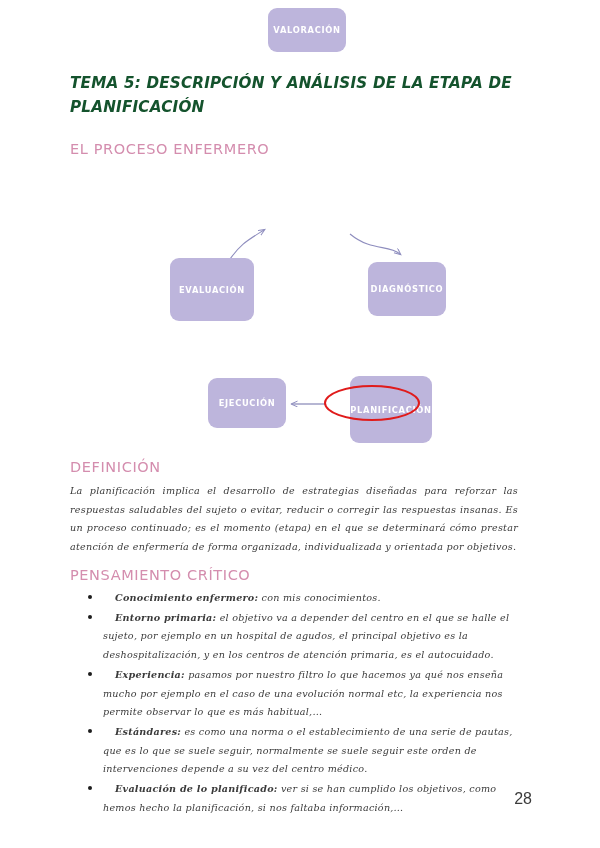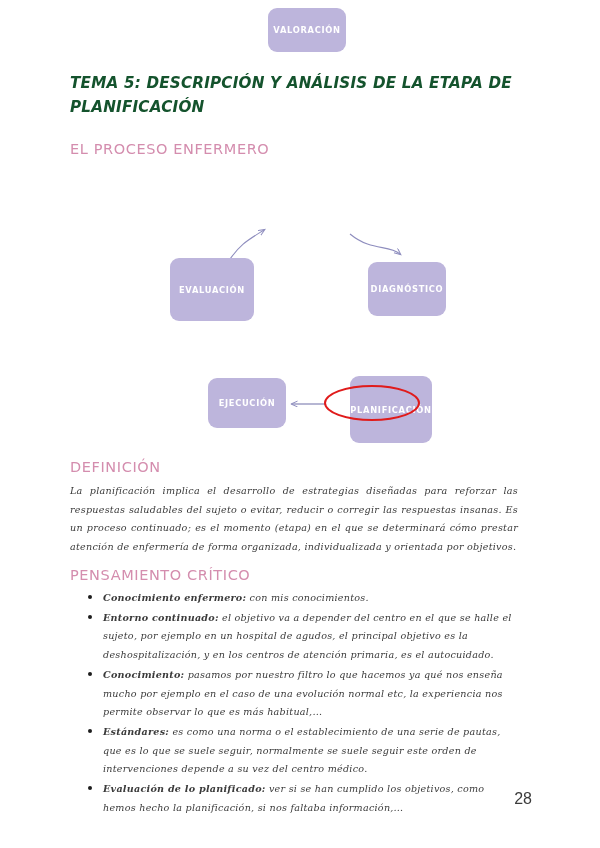--- a/index.html
+++ b/index.html
@@ -99,20 +99,21 @@
     left: 18px;
     top: 6px;
     width: 4px;
     height: 4px;
     border-radius: 50%;
     background: #1d1d1d;
   }
   .bullet-term {
     font-weight: bold;
     font-style: italic;
+    margin-left: 12px;
   }
 
   
   .diagram {
     position: absolute;
     left: 0px;
     top: 182px;
     width: 600px;
     height: 262px;
   }
@@ -223,25 +224,25 @@
 
   <div class="section-heading" id="h-pensamiento">PENSAMIENTO CRÍTICO</div>
 
   <ul class="bullet-list hand">
     <li class="bullet-item">
       <span class="bullet-dot"></span>
       <span class="bullet-term">Conocimiento enfermero:</span><span> con mis conocimientos.</span>
     </li>
     <li class="bullet-item">
       <span class="bullet-dot"></span>
-      <span class="bullet-term">Entorno continuado:</span><span> el objetivo va a depender del centro en el que se halle el sujeto, por ejemplo en un hospital de agudos, el principal objetivo es la deshospitalización, y en los centros de atención primaria, es el autocuidado.</span>
-    </li>
-    <li class="bullet-item">
-      <span class="bullet-dot"></span>
-      <span class="bullet-term">Conocimiento:</span><span> pasamos por nuestro filtro lo que hacemos ya qué nos enseña mucho por ejemplo en el caso de una evolución normal etc, la experiencia nos permite observar lo que es más habitual,…</span>
+      <span class="bullet-term">Entorno primaria:</span><span> el objetivo va a depender del centro en el que se halle el sujeto, por ejemplo en un hospital de agudos, el principal objetivo es la deshospitalización, y en los centros de atención primaria, es el autocuidado.</span>
+    </li>
+    <li class="bullet-item">
+      <span class="bullet-dot"></span>
+      <span class="bullet-term">Experiencia:</span><span> pasamos por nuestro filtro lo que hacemos ya qué nos enseña mucho por ejemplo en el caso de una evolución normal etc, la experiencia nos permite observar lo que es más habitual,…</span>
     </li>
     <li class="bullet-item">
       <span class="bullet-dot"></span>
       <span class="bullet-term">Estándares:</span><span> es como una norma o el establecimiento de una serie de pautas, que es lo que se suele seguir, normalmente se suele seguir este orden de intervenciones depende a su vez del centro médico.</span>
     </li>
     <li class="bullet-item">
       <span class="bullet-dot"></span>
       <span class="bullet-term">Evaluación de lo planificado:</span><span> ver si se han cumplido los objetivos, como hemos hecho la planificación, si nos faltaba información,…</span>
     </li>
   </ul>

